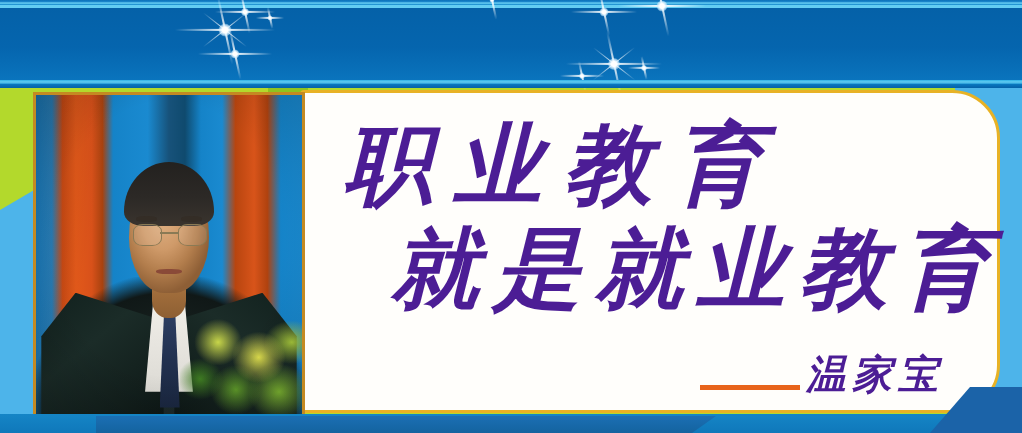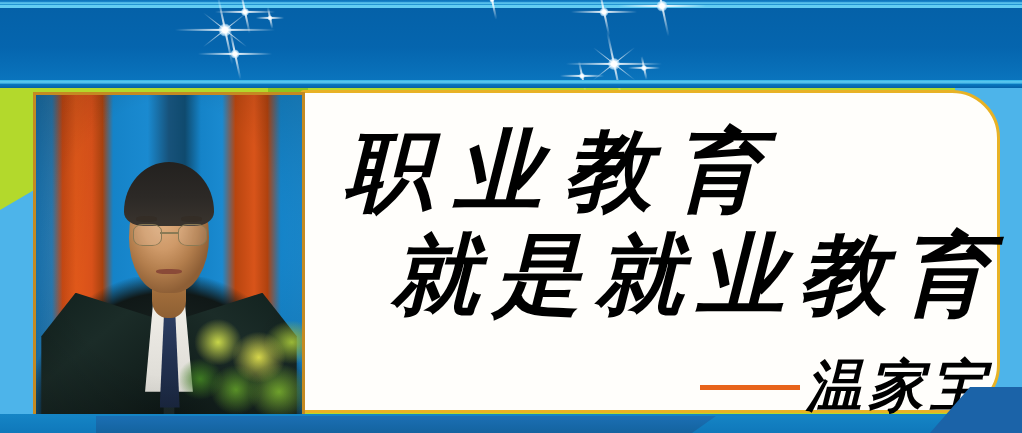--- a/index.html
+++ b/index.html
@@ -111,27 +111,27 @@
       radial-gradient(ellipse 26% 30% at 30% 28%,#c8d64a 0%,rgba(200,214,74,0) 72%),
       radial-gradient(ellipse 30% 34% at 62% 42%,#e0e04e 0%,rgba(224,224,78,0) 70%),
       radial-gradient(ellipse 28% 32% at 44% 72%,#5f9a2a 0%,rgba(95,154,42,0) 72%),
       radial-gradient(ellipse 34% 36% at 78% 74%,#7fb832 0%,rgba(127,184,50,0) 72%),
       radial-gradient(ellipse 24% 26% at 16% 62%,#3f7c22 0%,rgba(63,124,34,0) 74%),
       radial-gradient(ellipse 30% 28% at 88% 28%,#a8c93c 0%,rgba(168,201,60,0) 72%);}
   .photo .vign{position:absolute;inset:0;
     background:radial-gradient(ellipse 78% 78% at 50% 45%,rgba(0,0,0,0) 55%,rgba(0,0,0,.22) 100%);}
 
   
-  .calli{position:absolute;color:#000000;white-space:nowrap;
-    font-family:Liberation Serif, serif;
+  .calli{position:absolute;color:#4c1d95;white-space:nowrap;
+    font-family:Liberation Mono, monospace;
     font-weight:700;font-style:italic;line-height:1;}
   #line1{left:344px;top:128px;font-size:88px;letter-spacing:22px;}
   #line2{left:344px;top:232px;font-size:88px;letter-spacing:14px;margin-left:47px;}
   #sig-dash{position:absolute;left:700px;top:385px;width:100px;height:5px;background:#e8641a;}
-  #sig{left:806px;top:358px;font-size:56px;letter-spacing:6px;text-align:center;}
+  #sig{left:806px;top:358px;font-size:40px;letter-spacing:6px;text-align:center;}
 </style>
 </head>
 <body>
 
 <div id="banner">
 
   <div class="bg-green"></div>
   <div class="bg-lightblue"></div>
   <div class="bg-lightblue-right"></div>
   <div class="green-top-left"></div>

